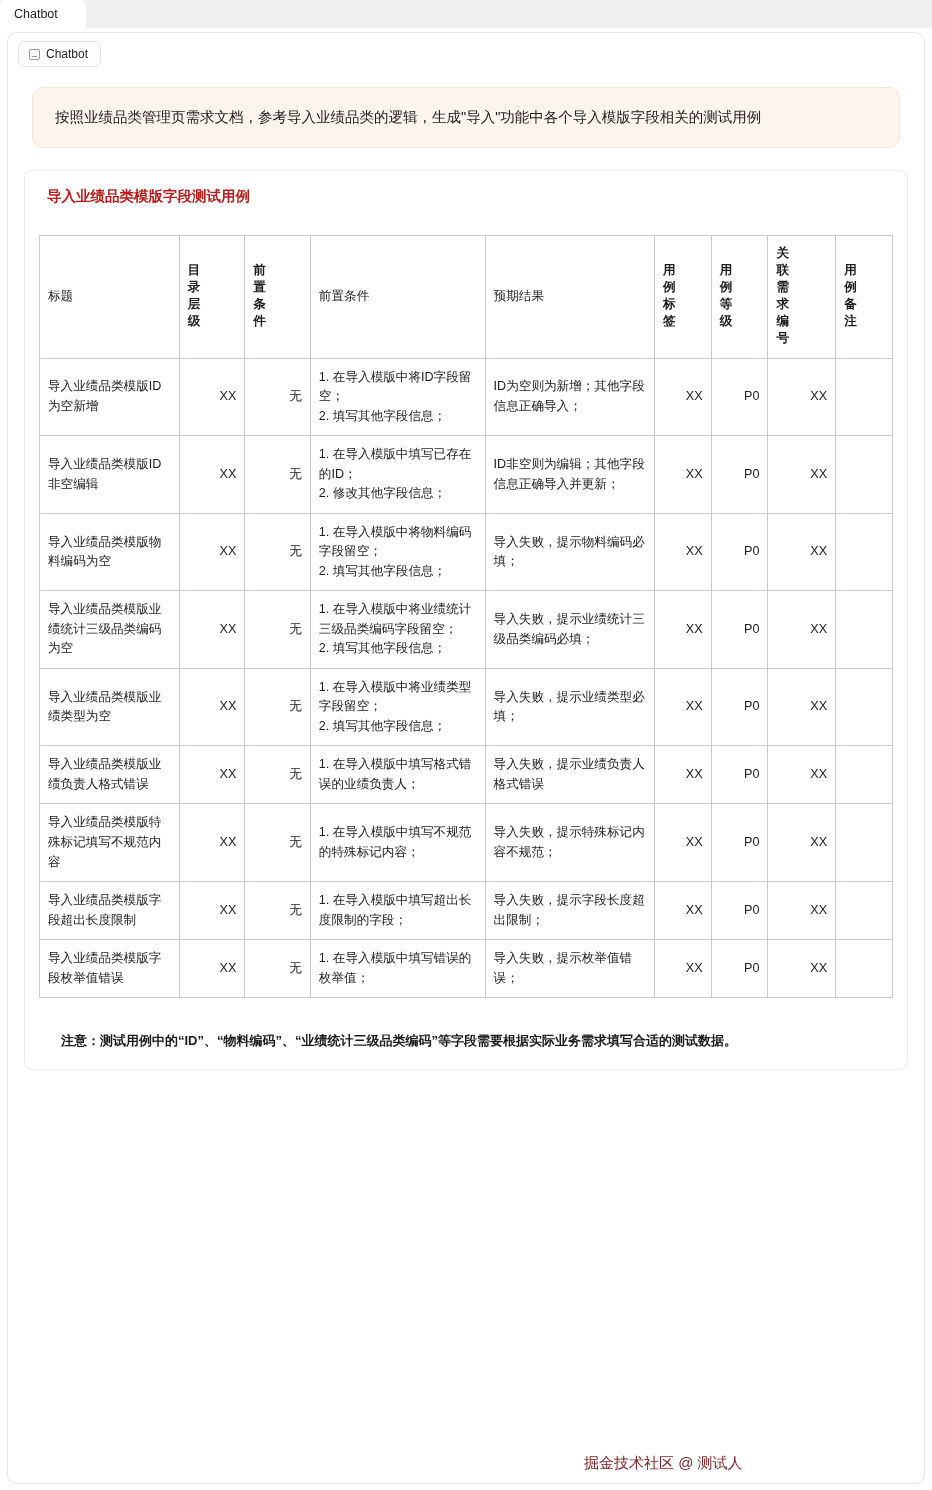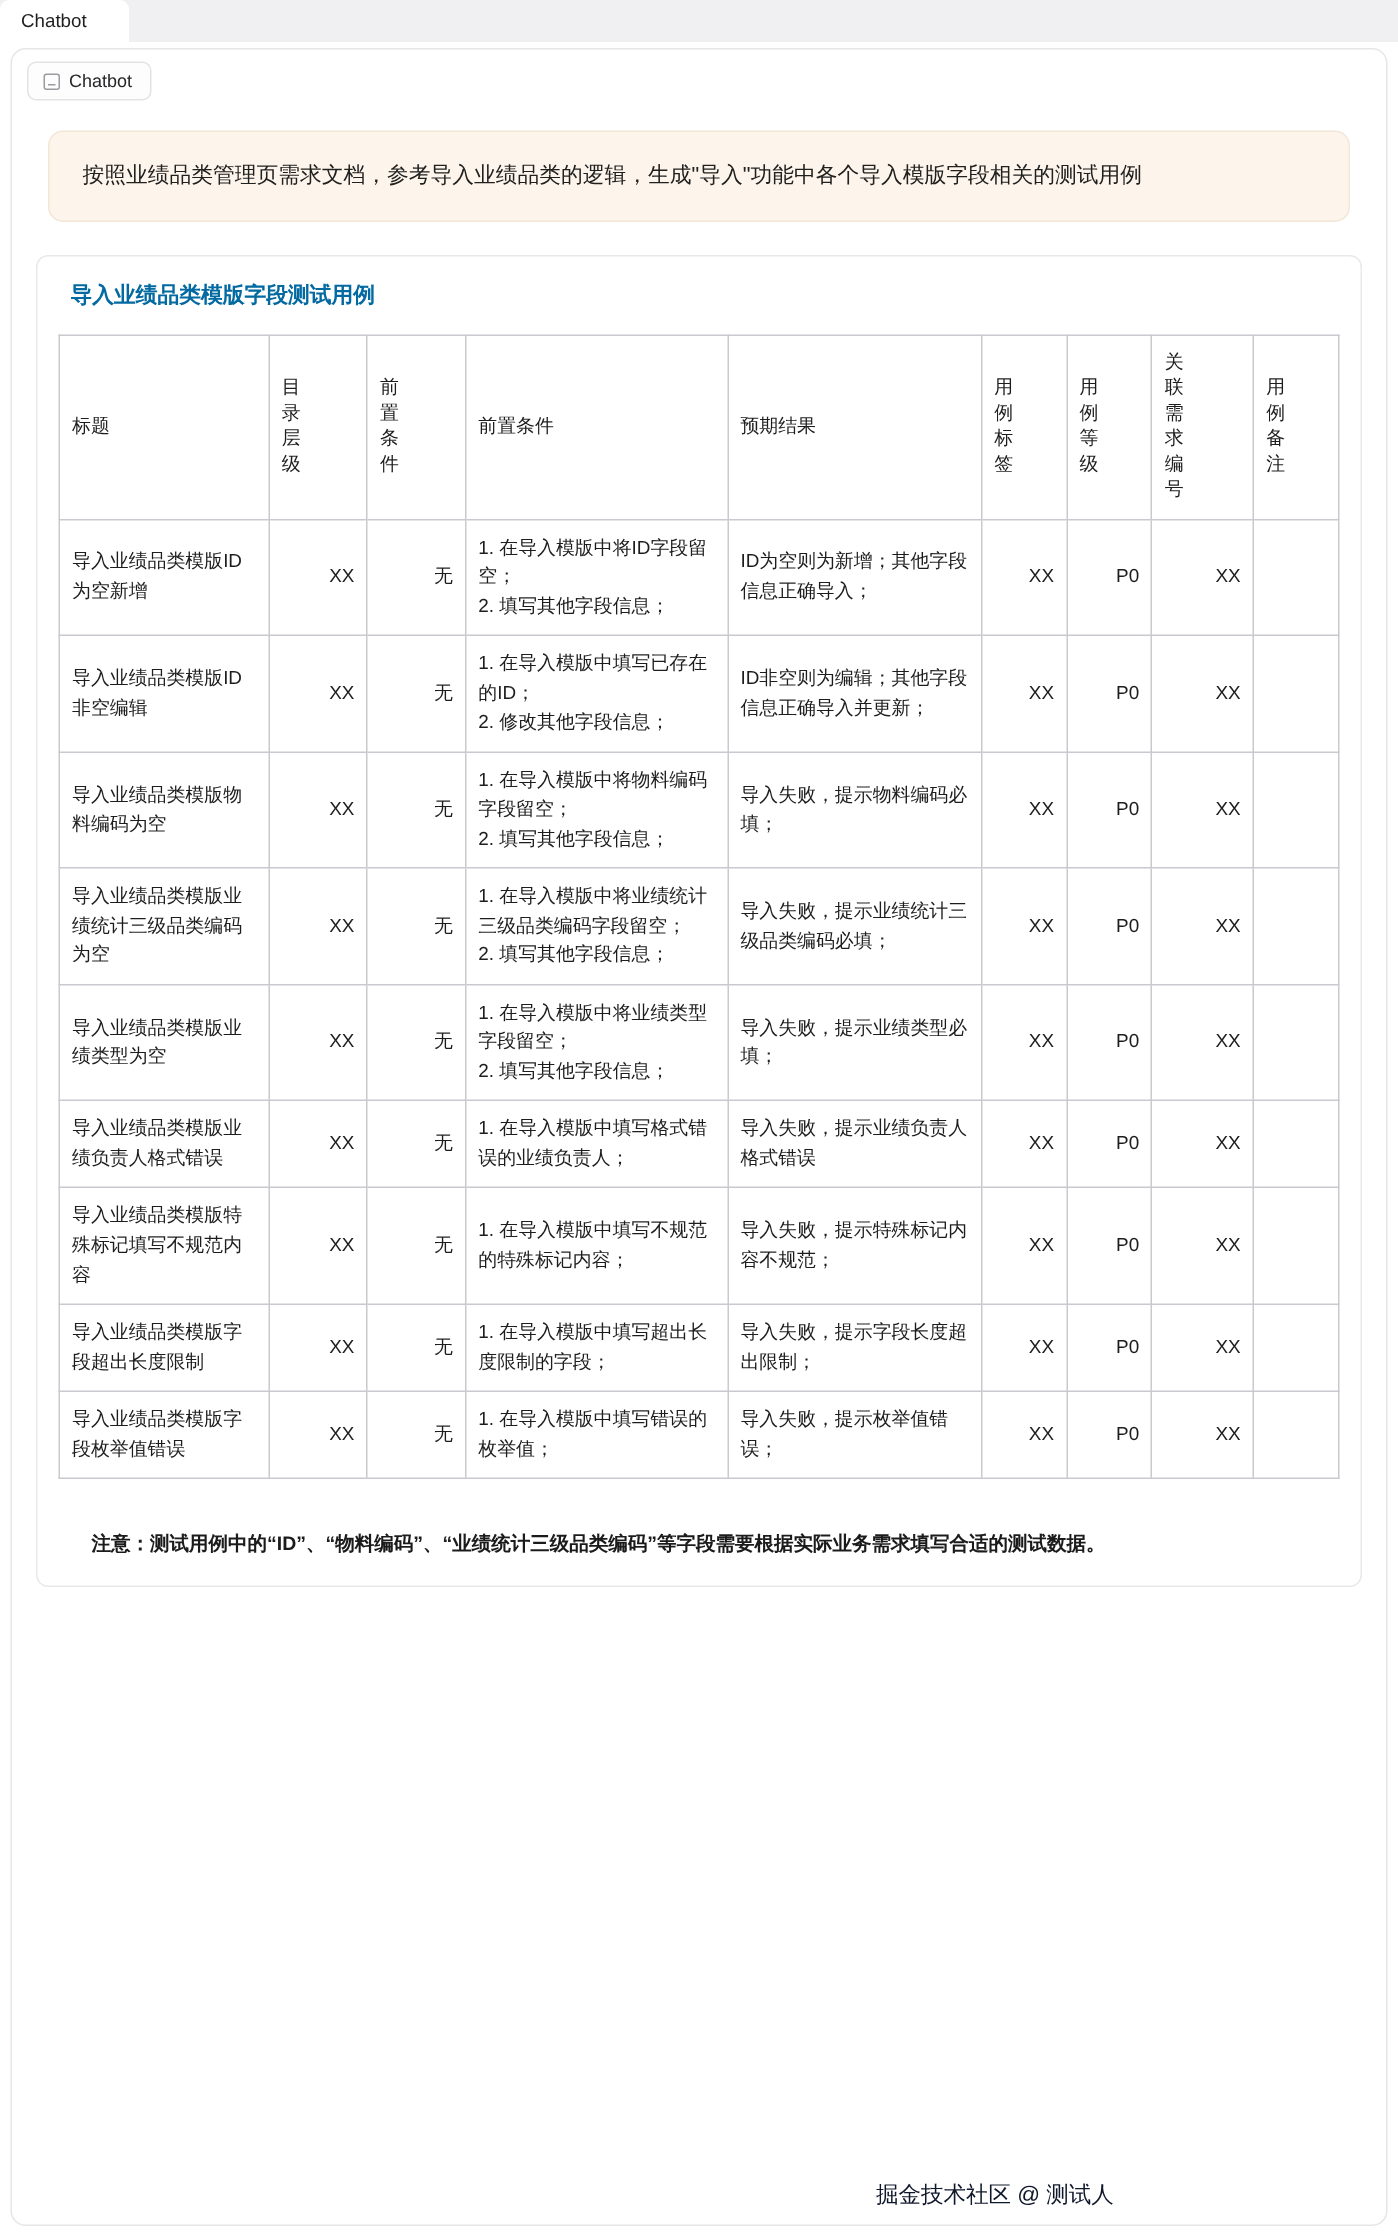--- a/index.html
+++ b/index.html
@@ -103,22 +103,22 @@
   .answer {
     margin: 22px 16px 0 16px;
     border: 1px solid #e9e9ec;
     border-radius: 8px;
     padding: 14px 14px 16px 14px;
     background: #fff;
   }
   .answer-title {
     font-size: 14.5px;
     font-weight: bold;
-    color: #0369a1;
-    margin: 2px 0 17px 8px;
+    color: #b91c1c;
+    margin: 2px 0 29px 8px;
   }
 
   
   table.cases {
     border-collapse: collapse;
     width: 100%;
     table-layout: fixed;
   }
   table.cases th, table.cases td {
     border: 1px solid #c9c9cf;
@@ -136,20 +136,21 @@
   
   th.v, td.c {
     text-align: right;
   }
   th.v span.vtxt {
     display: inline-block;
     width: 1em;
     word-break: break-all;
     line-height: 1.35;
     text-align: center;
+    font-weight: bold;
   }
   col.c-title   { width: 128px; }
   col.c-level   { width: 60px; }
   col.c-pre     { width: 60px; }
   col.c-steps   { width: 160px; }
   col.c-expect  { width: 155px; }
   col.c-tag     { width: 52px; }
   col.c-grade   { width: 52px; }
   col.c-req     { width: 62px; }
   col.c-note    { width: 52px; }
@@ -171,21 +172,21 @@
   .wm {
     position: absolute;
     color: #b9b9bd;
     pointer-events: none;
     white-space: nowrap;
   }
   .wm-main {
     left: 584px;
     top: 1426px;
     font-size: 15px;
-    color: #0f172a;
+    color: #7f1d1d;
   }
 </style>
 </head>
 <body>
 
 <div class="tabstrip">
   <div class="tab">
     <span>Chatbot</span>
   </div>
 </div>

